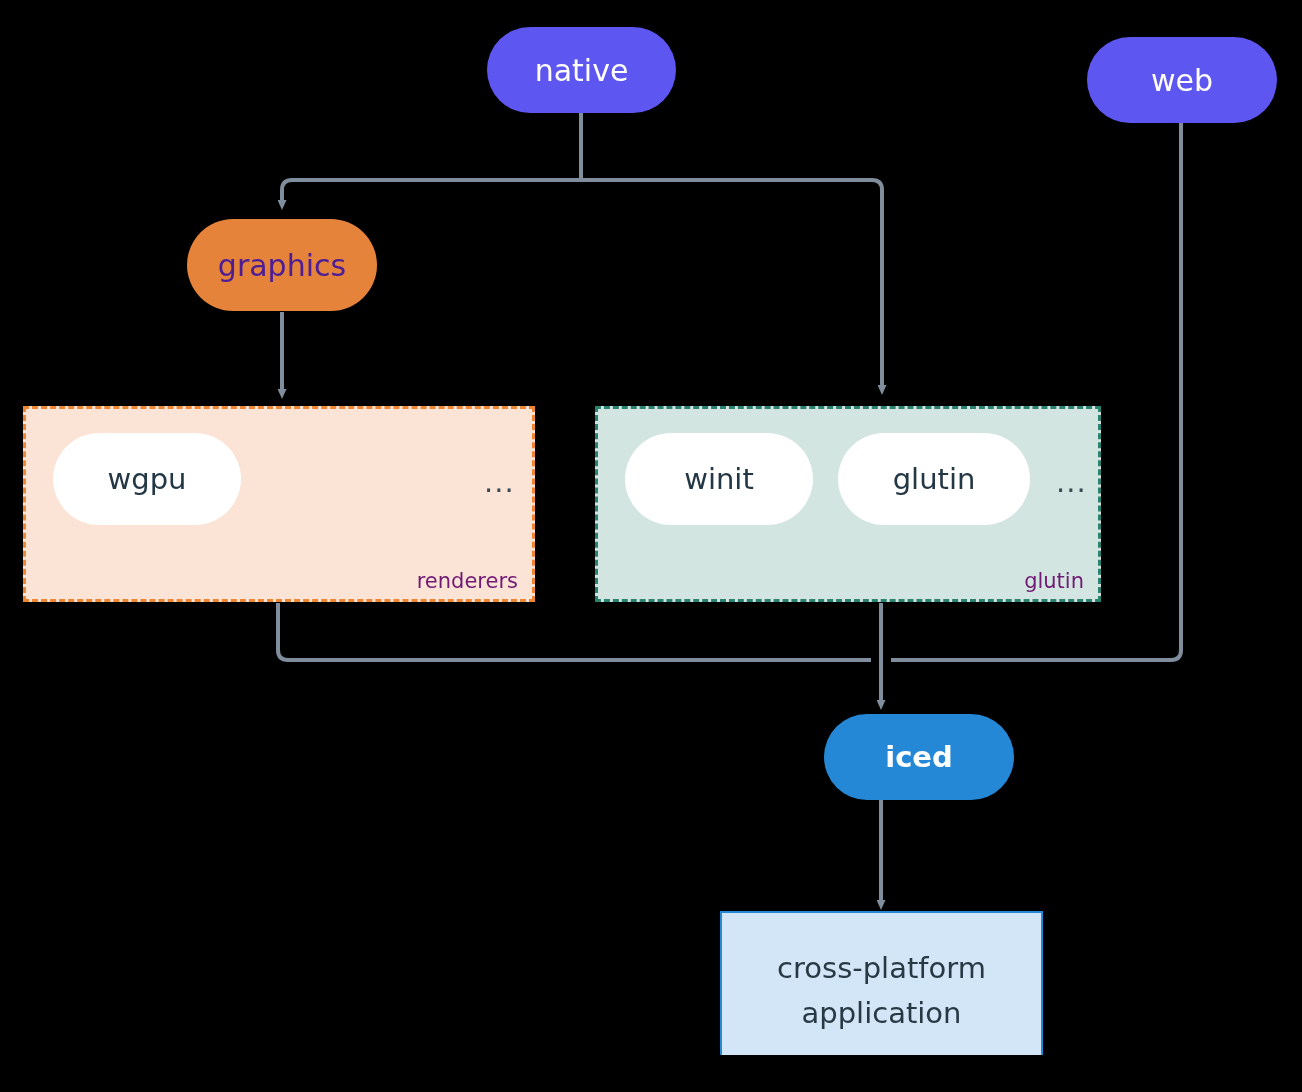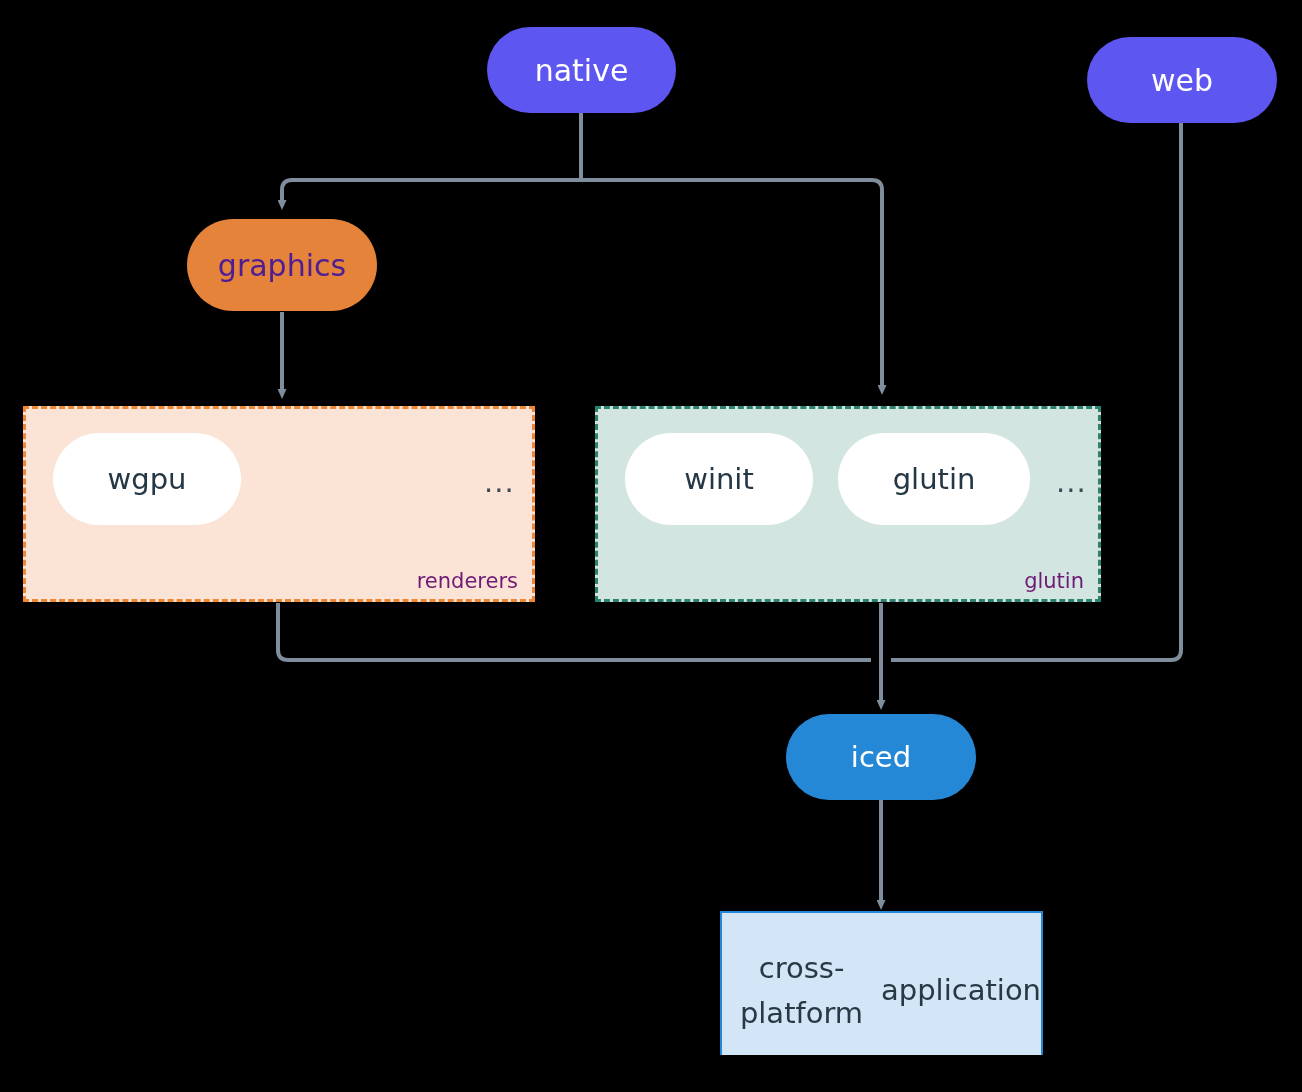--- a/index.html
+++ b/index.html
@@ -48,20 +48,21 @@
     background: #2488d6;
     color: #ffffff;
     font-size: 29px;
   }
   .node-app {
     background: #d3e6f8;
     border: 2px solid #2488d6;
     color: #283943;
     font-size: 29px;
     line-height: 1.55;
+    flex-direction: column;
   }
   .group {
     position: absolute;
     box-sizing: border-box;
   }
   .group-renderers {
     background: #fbe4d5;
     border: 3px dashed #ee8634;
   }
   .group-shells {
@@ -145,21 +146,21 @@
     <div class="chip" style="left:27px; top:24px; width:188px; height:92px;">
       <span>winit</span>
     </div>
     <div class="chip" style="left:240px; top:24px; width:192px; height:92px;">
       <span>glutin</span>
     </div>
     <div class="ellipsis" style="left:458px; top:56px;">...</div>
     <div class="group-label">glutin</div>
   </div>
 
-  <div class="node pill node-iced" style="left:786px; top:714px; width:190px; height:86px;">
+  <div class="node pill node-iced" style="left:824px; top:714px; width:190px; height:86px;font-weight:bold;">
     <span>iced</span>
   </div>
 
   <div class="node node-app" style="left:720px; top:911px; width:323px; height:159px;">
     <span>cross-platform</span>
     <span>application</span>
   </div>
 
 </div>
 

